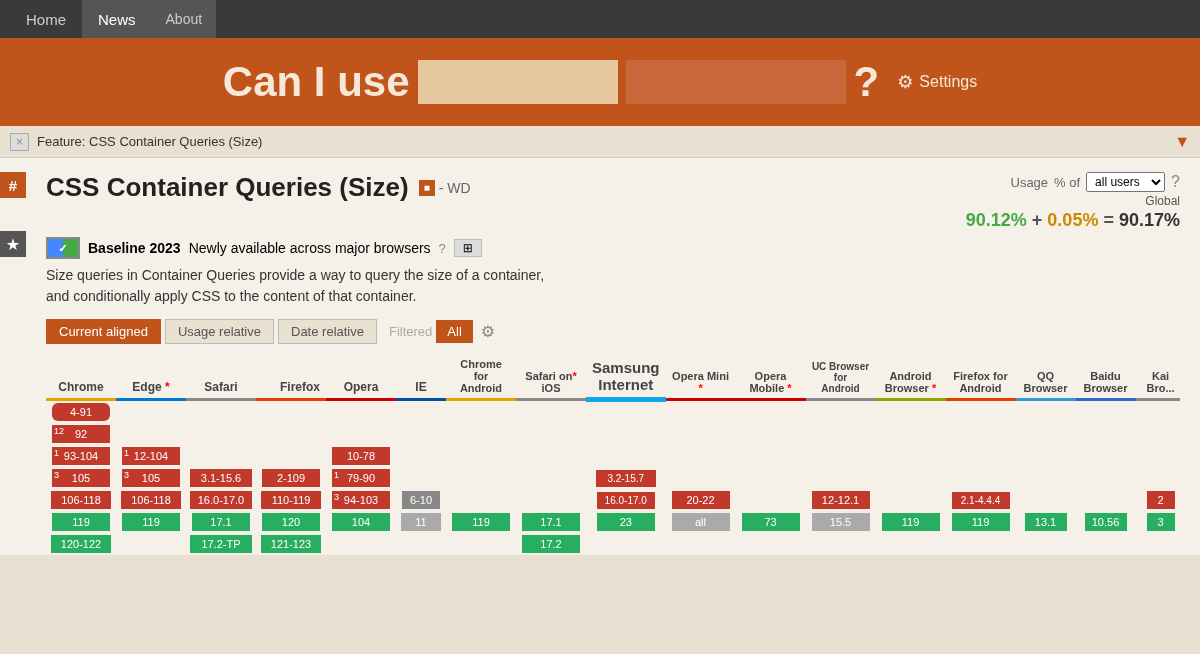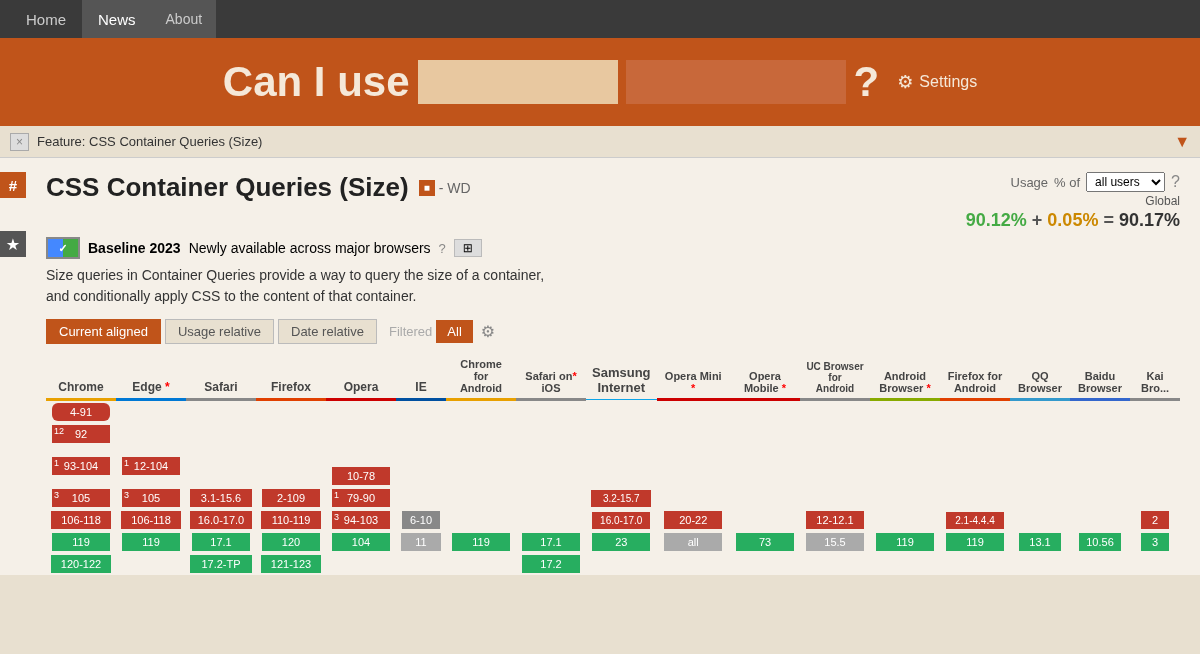--- a/index.html
+++ b/index.html
@@ -96,26 +96,26 @@
     <span style="color:#888; cursor:pointer; font-size:16px; margin-left:4px;">⚙</span>
   </div>
 
   <div style="overflow-x:auto;">
     <table style="border-collapse:collapse; font-size:12px; width:100%;">
       <thead>
         <tr>
           <th style="text-align:center; padding:4px 6px; font-size:12px; font-weight:bold; color:#444; vertical-align:bottom; min-width:70px; border-bottom:3px solid #e8a000;">Chrome</th>
           <th style="text-align:center; padding:4px 6px; font-size:12px; color:#444; vertical-align:bottom; min-width:70px; border-bottom:3px solid #0078d4;"><span style="font-weight:bold;">Edge</span> <span style="color:red;">*</span></th>
           <th style="text-align:center; padding:4px 6px; font-size:12px; font-weight:bold; color:#444; vertical-align:bottom; min-width:70px; border-bottom:3px solid #888;">Safari</th>
-          <th style="text-align:center; padding:4px 6px; font-size:12px; font-weight:bold; color:#444; vertical-align:bottom; min-width:70px; border-bottom:3px solid #e04000;">Firefox</th>
+          <th style="text-align:right; padding:4px 6px; font-size:12px; font-weight:bold; color:#444; vertical-align:bottom; min-width:70px; border-bottom:3px solid #e04000;">Firefox</th>
           <th style="text-align:center; padding:4px 6px; font-size:12px; font-weight:bold; color:#444; vertical-align:bottom; min-width:70px; border-bottom:3px solid #cc0000;">Opera</th>
           <th style="text-align:center; padding:4px 6px; font-size:12px; font-weight:bold; color:#444; vertical-align:bottom; min-width:50px; border-bottom:3px solid #0050a0;">IE</th>
           <th style="text-align:center; padding:4px 6px; font-size:11px; color:#444; vertical-align:bottom; min-width:70px; border-bottom:3px solid #e8a000;"><span style="font-weight:bold;">Chrome<br>for<br>Android</span></th>
           <th style="text-align:center; padding:4px 6px; font-size:11px; color:#444; vertical-align:bottom; min-width:70px; border-bottom:3px solid #888;"><span style="font-weight:bold;">Safari on</span><span style="color:red;">*</span><br><span style="font-weight:bold;">iOS</span></th>
-          <th style="text-align:center; padding:4px 6px; font-size:13px; font-weight:bold; color:#444; vertical-align:bottom; min-width:70px; border-bottom:1px solid #0ea5e9;">Samsung<br>Internet</th>
+          <th style="text-align:center; padding:4px 6px; font-size:15px; font-weight:bold; color:#444; vertical-align:bottom; min-width:70px; border-bottom:5px solid #0ea5e9;">Samsung<br>Internet</th>
           <th style="text-align:center; padding:4px 6px; font-size:11px; color:#444; vertical-align:bottom; min-width:70px; border-bottom:3px solid #cc0000;"><span style="font-weight:bold;">Opera Mini</span> <span style="color:red;">*</span></th>
           <th style="text-align:center; padding:4px 6px; font-size:11px; color:#444; vertical-align:bottom; min-width:70px; border-bottom:3px solid #cc0000;"><span style="font-weight:bold;">Opera<br>Mobile</span> <span style="color:red;">*</span></th>
           <th style="text-align:center; padding:4px 6px; font-size:10px; font-weight:bold; color:#444; vertical-align:bottom; min-width:70px; border-bottom:3px solid #888;">UC Browser<br>for<br>Android</th>
           <th style="text-align:center; padding:4px 6px; font-size:11px; color:#444; vertical-align:bottom; min-width:70px; border-bottom:3px solid #88aa00;"><span style="font-weight:bold;">Android<br>Browser</span> <span style="color:red;">*</span></th>
           <th style="text-align:center; padding:4px 6px; font-size:11px; font-weight:bold; color:#444; vertical-align:bottom; min-width:70px; border-bottom:3px solid #e04000;">Firefox for<br>Android</th>
           <th style="text-align:center; padding:4px 6px; font-size:11px; font-weight:bold; color:#444; vertical-align:bottom; min-width:60px; border-bottom:3px solid #3399cc;">QQ<br>Browser</th>
           <th style="text-align:center; padding:4px 6px; font-size:11px; font-weight:bold; color:#444; vertical-align:bottom; min-width:60px; border-bottom:3px solid #3366cc;">Baidu<br>Browser</th>
           <th style="text-align:center; padding:4px 6px; font-size:11px; font-weight:bold; color:#444; vertical-align:bottom; min-width:50px; border-bottom:3px solid #888;">Kai<br>Bro...</th>
         </tr>
       </thead>
@@ -134,21 +134,21 @@
         <tr>
           <td style="text-align:center; padding:2px 3px;"><span style="display:inline-block; padding:3px 6px; font-size:11px; min-width:58px; background:#c0392b; color:white; position:relative;"><sup style="font-size:9px; position:absolute; top:1px; left:2px;">12</sup>92</span></td>
           <td colspan="15"></td>
         </tr>
 
         <tr>
           <td style="text-align:center; padding:2px 3px;"><span style="display:inline-block; padding:3px 6px; font-size:11px; min-width:58px; background:#c0392b; color:white; position:relative;"><sup style="font-size:9px; position:absolute; top:1px; left:2px;">1</sup>93-104</span></td>
           <td style="text-align:center; padding:2px 3px;"><span style="display:inline-block; padding:3px 6px; font-size:11px; min-width:58px; background:#c0392b; color:white; position:relative;"><sup style="font-size:9px; position:absolute; top:1px; left:2px;">1</sup>12-104</span></td>
           <td></td>
             <td></td>
-          <td style="text-align:center; padding:2px 3px;"><span style="display:inline-block; padding:3px 6px; font-size:11px; min-width:58px; background:#c0392b; color:white;margin-top:20px;">10-78</span></td>
+          <td style="text-align:center; padding:2px 3px;"><span style="display:inline-block; padding:3px 6px; font-size:11px; min-width:58px; background:#c0392b; color:white;">10-78</span></td>
           <td></td>
           <td colspan="11"></td>
         </tr>
 
         <tr>
           <td style="text-align:center; padding:2px 3px;"><span style="display:inline-block; padding:3px 6px; font-size:11px; min-width:58px; background:#c0392b; color:white; position:relative;"><sup style="font-size:9px; position:absolute; top:1px; left:2px;">3</sup>105</span></td>
           <td style="text-align:center; padding:2px 3px;"><span style="display:inline-block; padding:3px 6px; font-size:11px; min-width:58px; background:#c0392b; color:white; position:relative;"><sup style="font-size:9px; position:absolute; top:1px; left:2px;">3</sup>105</span></td>
           <td style="text-align:center; padding:2px 3px;"><span style="display:inline-block; padding:3px 6px; font-size:11px; min-width:62px; background:#c0392b; color:white;">3.1-15.6</span></td>
           <td style="text-align:center; padding:2px 3px;"><span style="display:inline-block; padding:3px 6px; font-size:11px; min-width:58px; background:#c0392b; color:white;">2-109</span></td>
           <td style="text-align:center; padding:2px 3px;"><span style="display:inline-block; padding:3px 6px; font-size:11px; min-width:58px; background:#c0392b; color:white; position:relative;"><sup style="font-size:9px; position:absolute; top:1px; left:2px;">1</sup>79-90</span></td>

